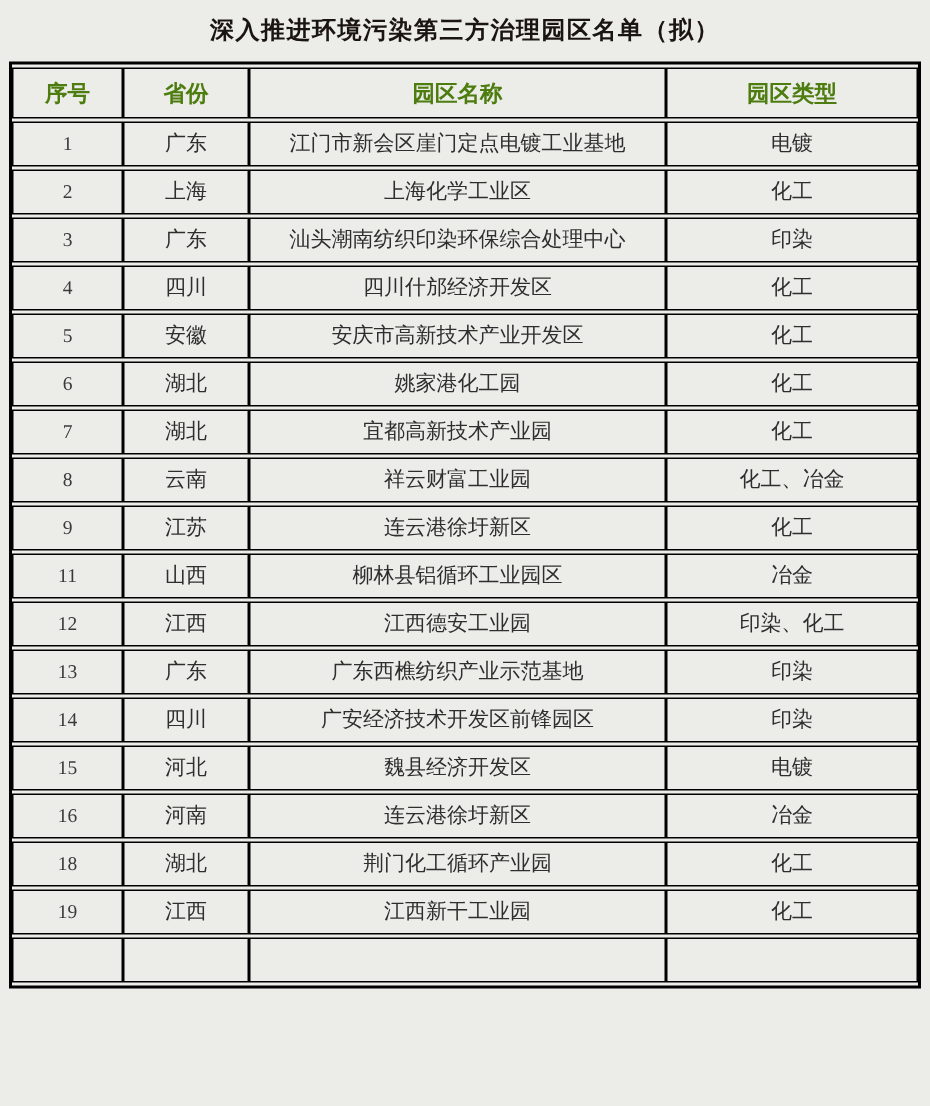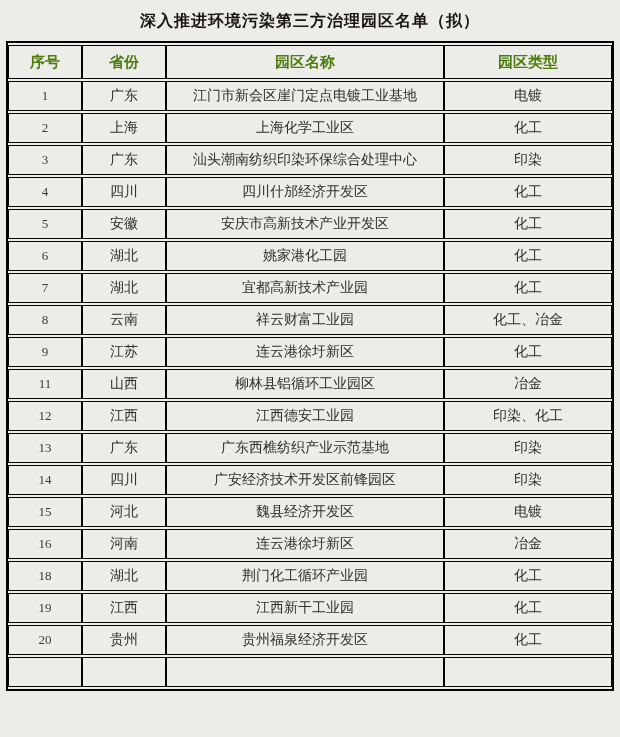--- a/index.html
+++ b/index.html
@@ -189,26 +189,20 @@
     <td class="cell-province">湖北</td>
     <td class="cell-park">荆门化工循环产业园</td>
     <td class="cell-type">化工</td>
   </tr>
         <tr>
     <td class="cell-no">19</td>
     <td class="cell-province">江西</td>
     <td class="cell-park">江西新干工业园</td>
     <td class="cell-type">化工</td>
   </tr>
-        <tr>
-    <td class="cell-no">20</td>
-    <td class="cell-province">贵州</td>
-    <td class="cell-park">贵州福泉经济开发区</td>
-    <td class="cell-type">化工</td>
-  </tr>
         <tr class="partial">
     <td class="cell-no"></td>
     <td class="cell-province"></td>
     <td class="cell-park"></td>
     <td class="cell-type"></td>
   </tr>
       </tbody>
   </table>
 </div>
 

